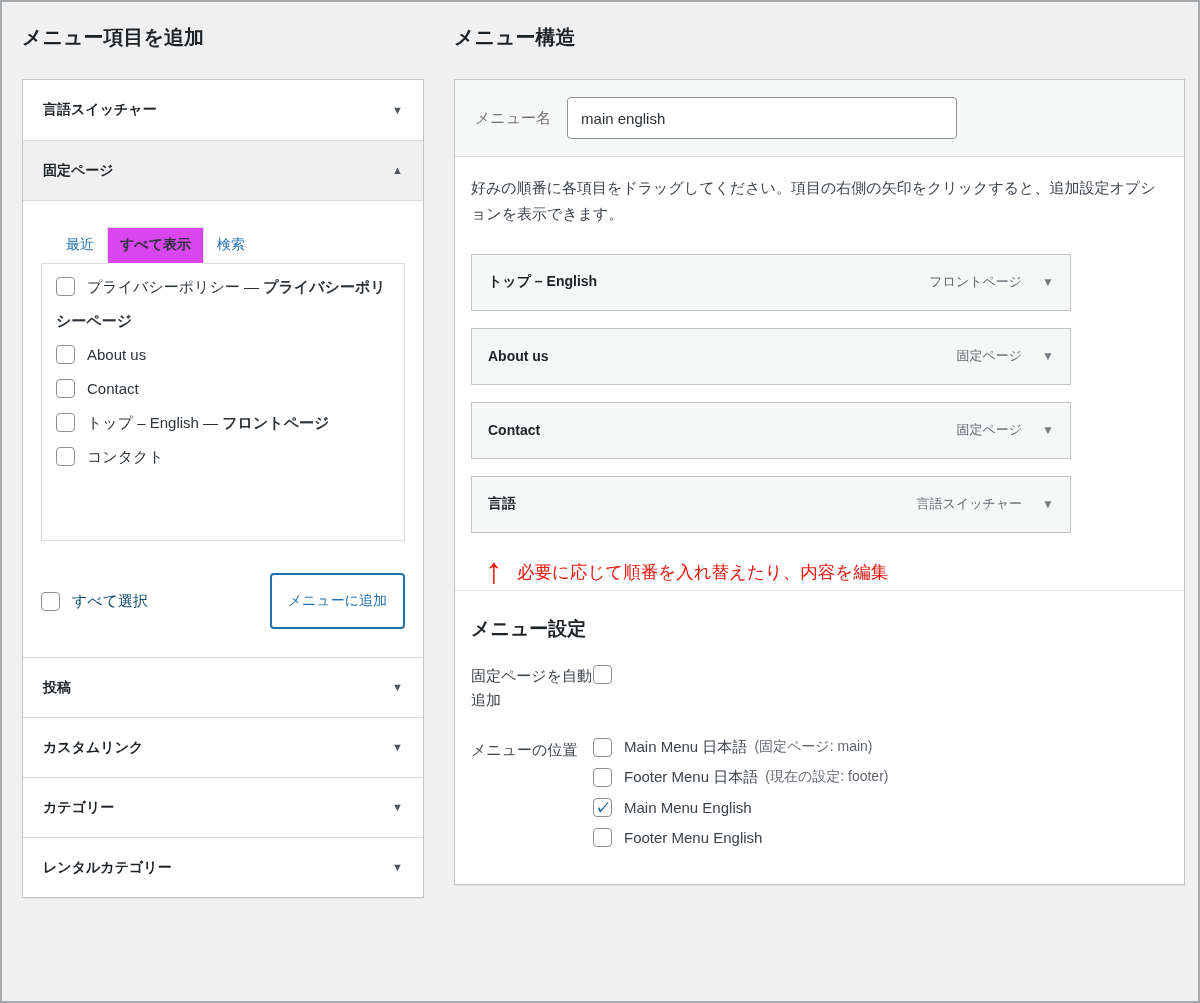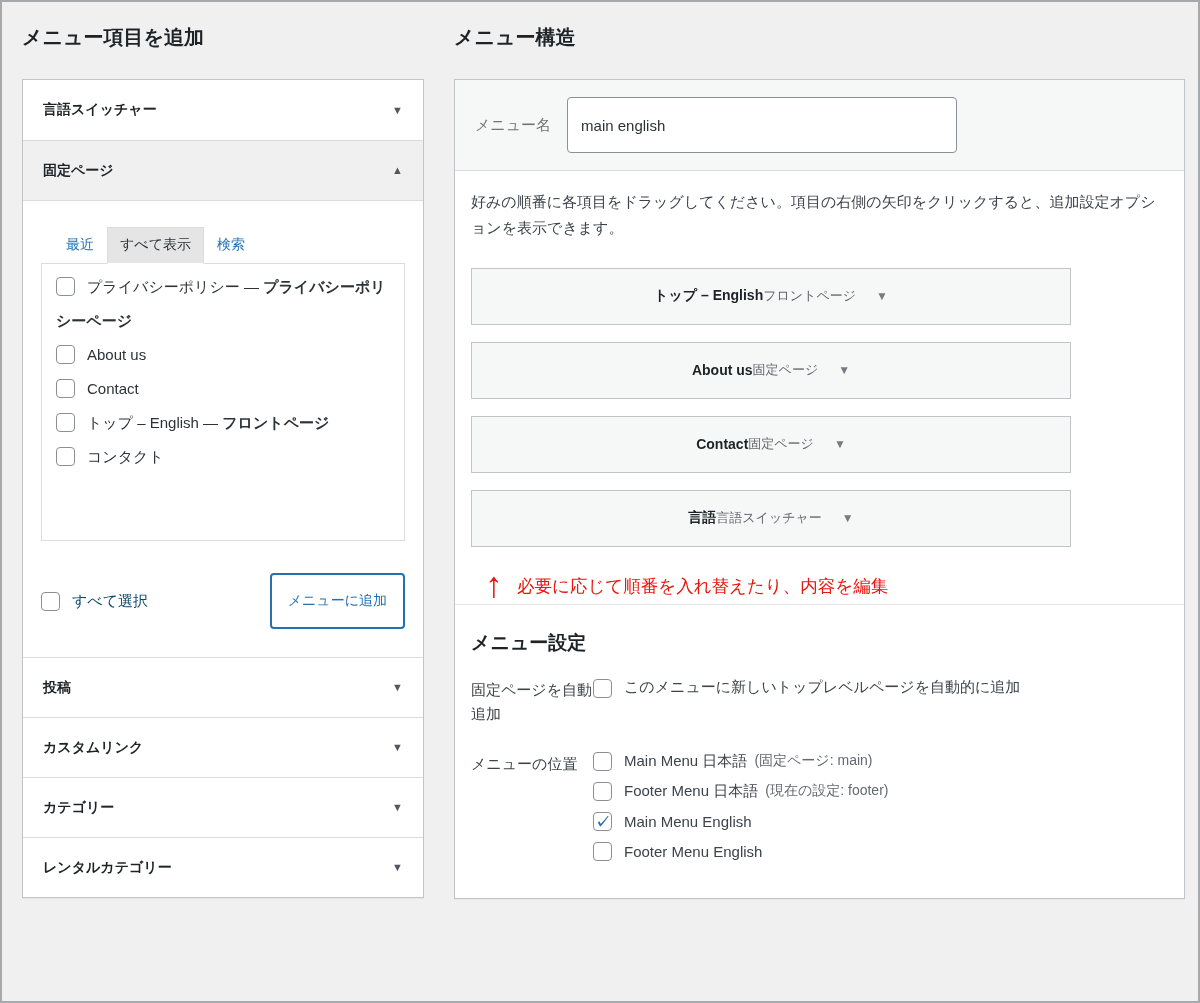--- a/index.html
+++ b/index.html
@@ -20,21 +20,21 @@
     height:60px; padding:0 20px; font-size:14px; font-weight:bold; cursor:pointer;
     border-top:1px solid #dcdcde; background:#fff;
   }
   .acc-header:first-child { border-top:none; }
   .acc-header.open { background:#f0f0f1; }
   .tri { font-size:11px; color:#50575e; line-height:1; }
   .acc-body { padding:26px 18px 28px; border-top:1px solid #dcdcde; }
 
   .tabs-row { display:flex; padding-left:12px; position:relative; z-index:2; }
   .tab { padding:8px 12px; font-size:14px; color:#2271b1; cursor:pointer; border:1px solid transparent; }
-  .tab.active { background:#e5e5e5; border-color:#dcdcde; border-bottom-color:#fff; color:#2c3338; margin-bottom:-1px; }
+  .tab.active { background:#d946ef; border-color:#dcdcde; border-bottom-color:#fff; color:#2c3338; margin-bottom:-1px;font-weight:bold; }
   .tabs-panel { border:1px solid #dcdcde; padding:6px 14px 10px; min-height:278px; }
   .page-item { list-style:none; font-size:15px; line-height:34px; color:#2c3338; }
   .page-item b { font-weight:bold; }
   .checkbox {
     display:inline-flex; align-items:center; justify-content:center;
     width:19px; height:19px; border:1px solid #8c8f94; border-radius:4px;
     background:#fff; vertical-align:-4px; margin-right:12px; cursor:pointer; flex:none;
   }
   .checkbox.checked::after { content:"✓"; color:#2271b1; font-size:15px; font-weight:bold; line-height:1; }
 
@@ -49,29 +49,29 @@
   
   .right-col { position:absolute; left:452px; top:22px; width:731px; }
   .right-col .panel-title { margin-bottom:28px; }
   .panel { background:#fff; border:1px solid #c3c4c7; box-shadow:0 1px 1px rgba(0,0,0,.04); }
   .name-row {
     display:flex; align-items:center; gap:16px;
     background:#f6f7f7; border-bottom:1px solid #dcdcde; padding:17px 20px;
   }
   .name-label { font-size:15px; color:#737373; }
   .name-input {
-    width:390px; height:56px; border:1px solid #8c8f94; border-radius:4px;
+    width:390px; height:42px; border:1px solid #8c8f94; border-radius:4px;
     padding:0 13px; font-size:15px; color:#2c3338; font-family:inherit; background:#fff;
   }
   .structure-body { padding:18px 16px 0; }
   .instructions { font-size:15px; color:#3c434a; line-height:1.75; max-width:700px; margin-bottom:26px; }
 
   .menu-item {
     width:600px; height:57px; background:#f6f7f7; border:1px solid #c3c4c7;
-    display:flex; align-items:center; justify-content:center;
+    display:flex; align-items:center; justify-content:space-between;
     padding:16px 16px; margin-bottom:17px; cursor:move;
   }
   .mi-title { font-size:14px; font-weight:bold; color:#1d2327; }
   .mi-right { display:flex; align-items:center; gap:20px; }
   .mi-type { font-size:13px; color:#646970; }
   .mi-tri { font-size:12px; color:#787c82; cursor:pointer; }
 
   .annotation-area { position:relative; height:64px; }
   .annotation-sep { position:absolute; left:-16px; right:-16px; top:40px; border:none; border-top:1px solid #e5e5e5; }
   .annotation { position:absolute; left:14px; top:4px; display:flex; align-items:flex-end; }
@@ -222,21 +222,20 @@
           </div>
         </div>
 
         <h2 class="settings-title">メニュー設定</h2>
 
         <div class="set-row">
           <span class="set-label">固定ページを自動追加</span>
           <div class="set-control">
             <label class="auto-add-label">
               <span class="checkbox"></span>
-              <span>このメニューに新しいトップレベルページを自動的に追加</span>
             </label>
           </div>
         </div>
 
         <div class="set-row">
           <span class="set-label">メニューの位置</span>
           <div class="set-control">
             <label class="loc-row">
               <span class="checkbox"></span>
               <span class="loc-label">Main Menu 日本語</span>

